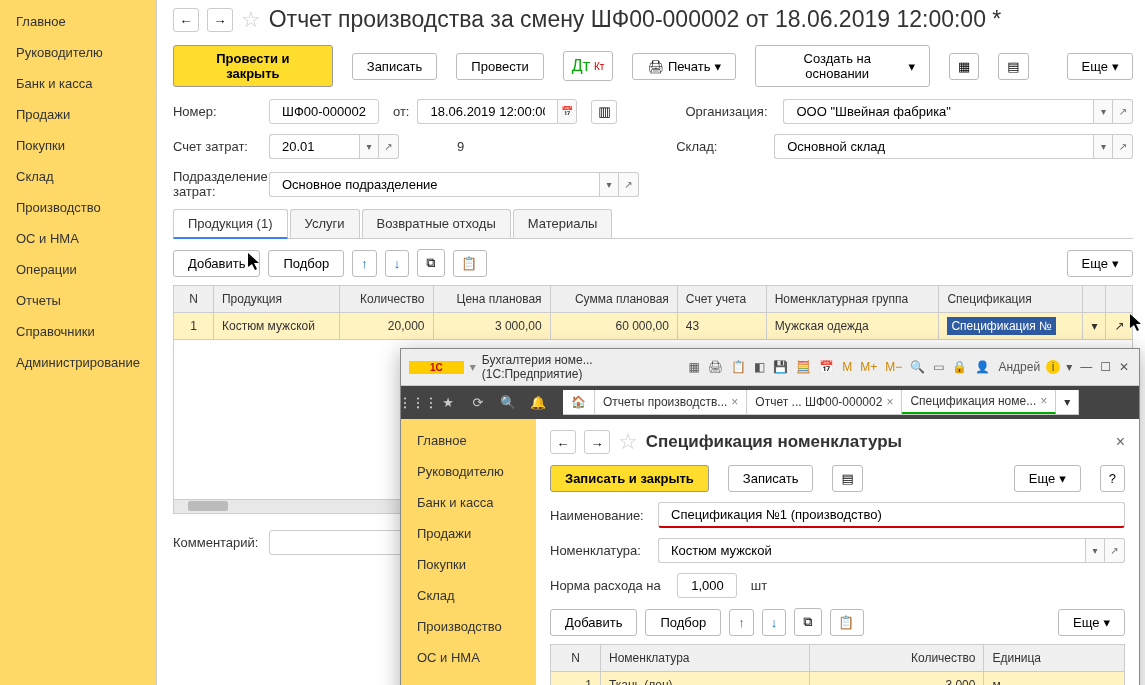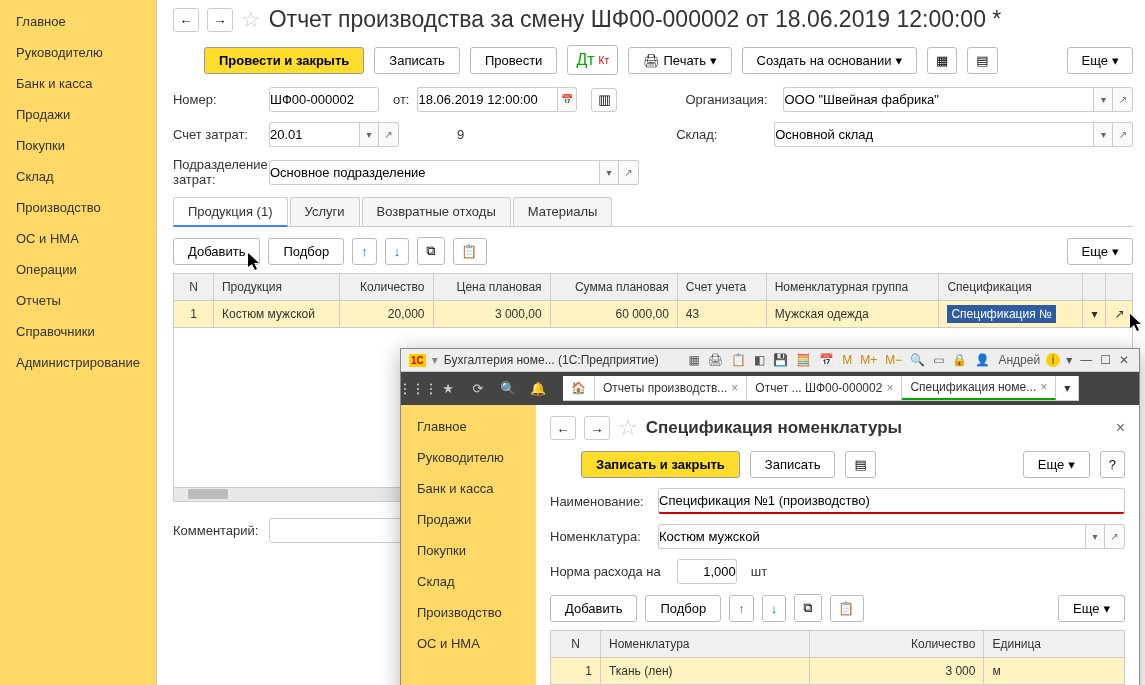--- a/index.html
+++ b/index.html
@@ -5,27 +5,27 @@
 * { box-sizing: border-box; margin: 0; padding: 0; }
 body { font-family: Arial, sans-serif; font-size: 13px; color: #333; background: #fff; width: 1145px; height: 685px; overflow: hidden; position: relative; }
 .main-layout { display: flex; height: 100%; }
 .sidebar { width: 160px; background: #fed968; border-right: 1px solid #ccc; padding-top: 6px; }
 .sidebar-item { padding: 8px 16px; cursor: pointer; font-size: 13px; }
 .content { flex: 1; padding: 6px 16px; position: relative; }
 .header-bar { display: flex; align-items: center; gap: 8px; margin-bottom: 12px;}
 .nav-btn { width: 26px; height: 24px; border: 1px solid #ccc; background: #fff; border-radius: 3px; cursor: pointer; display: inline-flex; align-items: center; justify-content: center; }
 .star-icon { color: #ccc; font-size: 22px; cursor: pointer; }
 .page-title { font-size: 23px; font-weight: normal; }
-.toolbar { display: flex; align-items: center; gap: 10px; margin-bottom: 12px; margin-left: 31px; }
+.toolbar { display: flex; align-items: center; gap: 19px; margin-bottom: 12px; }
 .btn { padding: 5px 14px; border: 1px solid #bbb; border-radius: 3px; background: #fff; cursor: pointer; font-size: 13px; display: inline-flex; align-items: center; gap: 4px; }
 .btn-primary { background: #ffdd2d; border-color: #999; font-weight: bold; }
 .btn-icon { padding: 5px 8px; }
 .form-row { display: flex; align-items: center; gap: 8px; margin-bottom: 10px; }
 .form-label { width: 88px; font-size: 13px; }
-.input { border: 1px solid #ccc; padding: 4px 0; font-size: 13px; border-radius: 3px; background: #fff; }
+.input { border: 1px solid #ccc; padding: 4px 12px; font-size: 13px; border-radius: 3px; background: #fff; }
 .input-group { display: inline-flex; align-items: stretch; }
 .input-group .input { border-radius: 3px 0 0 3px; border-right: none; }
 .input-group .ig-btn { width: 20px; border: 1px solid #ccc; background: #fafafa; cursor: pointer; display: inline-flex; align-items: center; justify-content: center; font-size: 10px; color: #666; }
 .input-group .ig-btn + .ig-btn { border-left: none; }
 .input-group .ig-btn:last-child { border-radius: 0 3px 3px 0; }
 .tabs { display: flex; border-bottom: 1px solid #ccc; margin-bottom: 10px; }
 .tab { padding: 6px 14px; border: 1px solid #ccc; border-bottom: none; margin-right: 2px; background: #f5f5f5; cursor: pointer; border-radius: 3px 3px 0 0; }
 .tab.active { background: #fff; border-bottom: 2px solid #3b82f6; margin-bottom: -1px; }
 .tab-toolbar { display: flex; align-items: center; gap: 8px; margin-bottom: 8px; }
 .table { border: 1px solid #ccc; border-collapse: collapse; width: 100%; font-size: 12px; }
@@ -206,21 +206,21 @@
 </div>
 
 <div class="cursor" style="left:1130px;top:314px">
   <svg width="14" height="18">
       <path d="M0 0 L0 14 L4 11 L7 17 L9 16 L6 10 L11 10 Z" fill="#000"></path>
     </svg>
 </div>
 
 <div class="subwindow">
   <div class="sub-titlebar">
-    <span style="background:#fc0;color:#c00;font-weight:bold;padding:1px 2px;border-radius:0;font-size:10px">1С</span>
+    <span style="background:#fc0;color:#c00;font-weight:bold;padding:1px 21px;border-radius:0;font-size:10px">1С</span>
     <span style="color:#888">▾</span>
     <span>Бухгалтерия номе... (1С:Предприятие)</span>
     <div class="sub-titlebar-icons">
       <span>▦</span>
       <span>🖨</span>
       <span>📋</span>
       <span>◧</span>
       <span style="color:#0a0">💾</span>
       <span>🧮</span>
       <span>📅</span>

